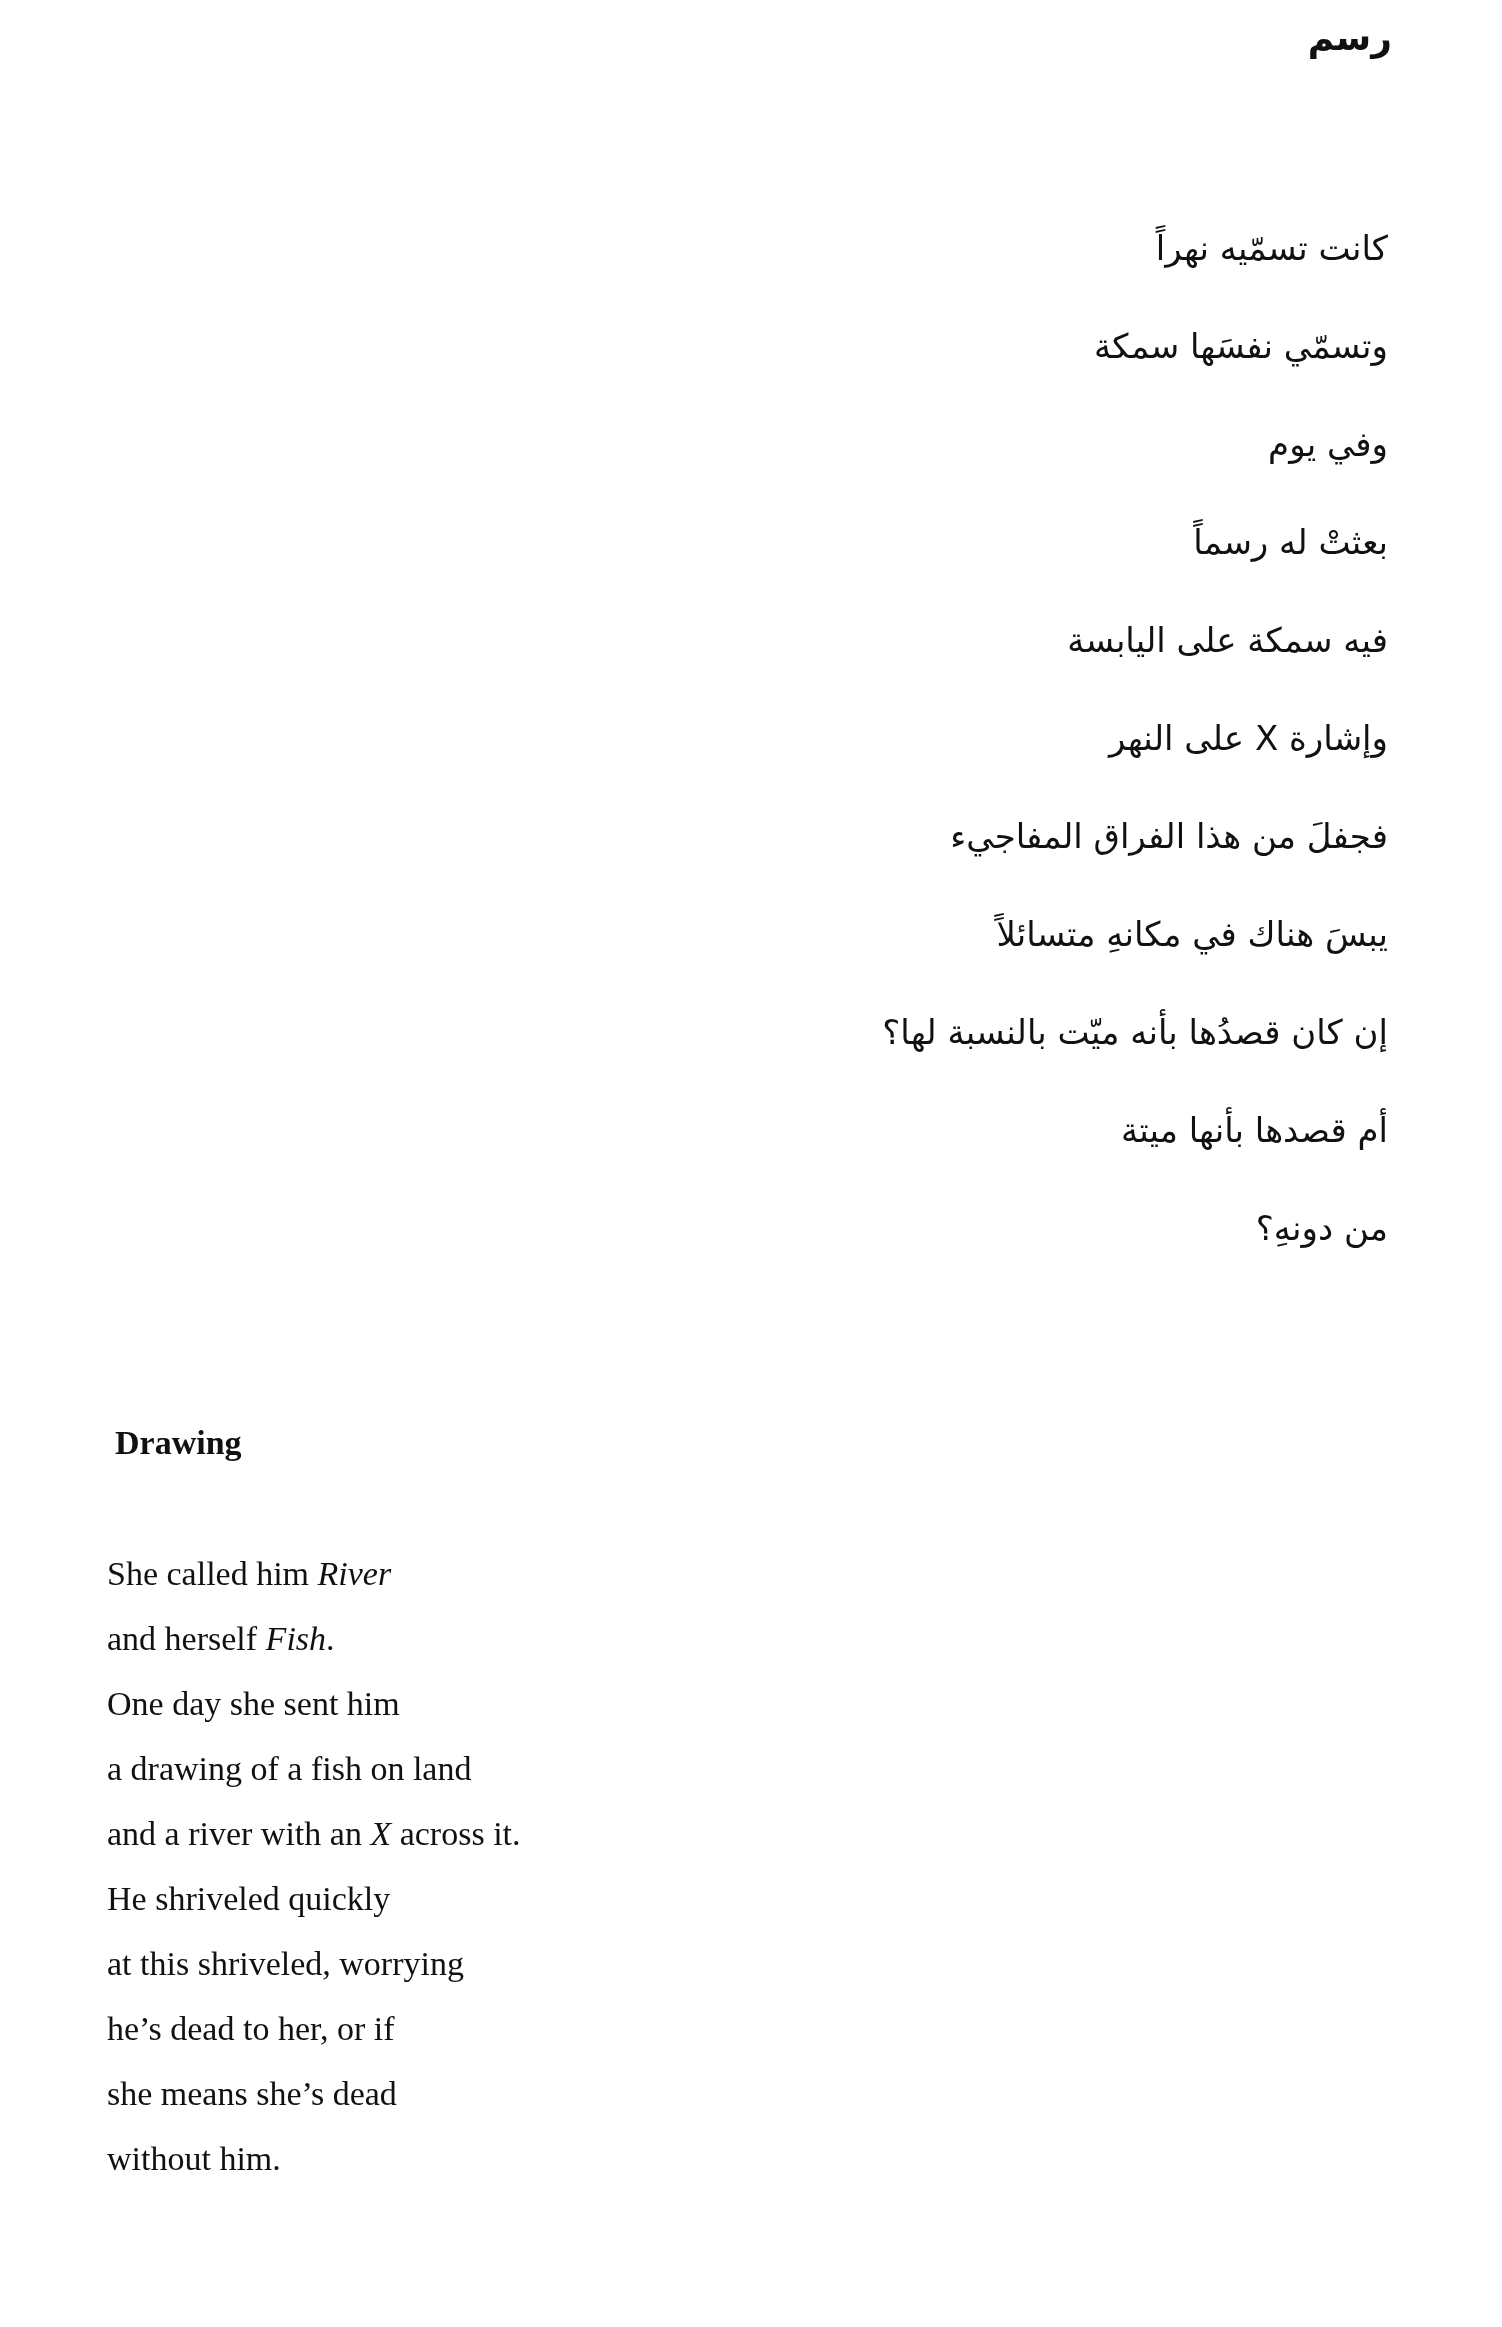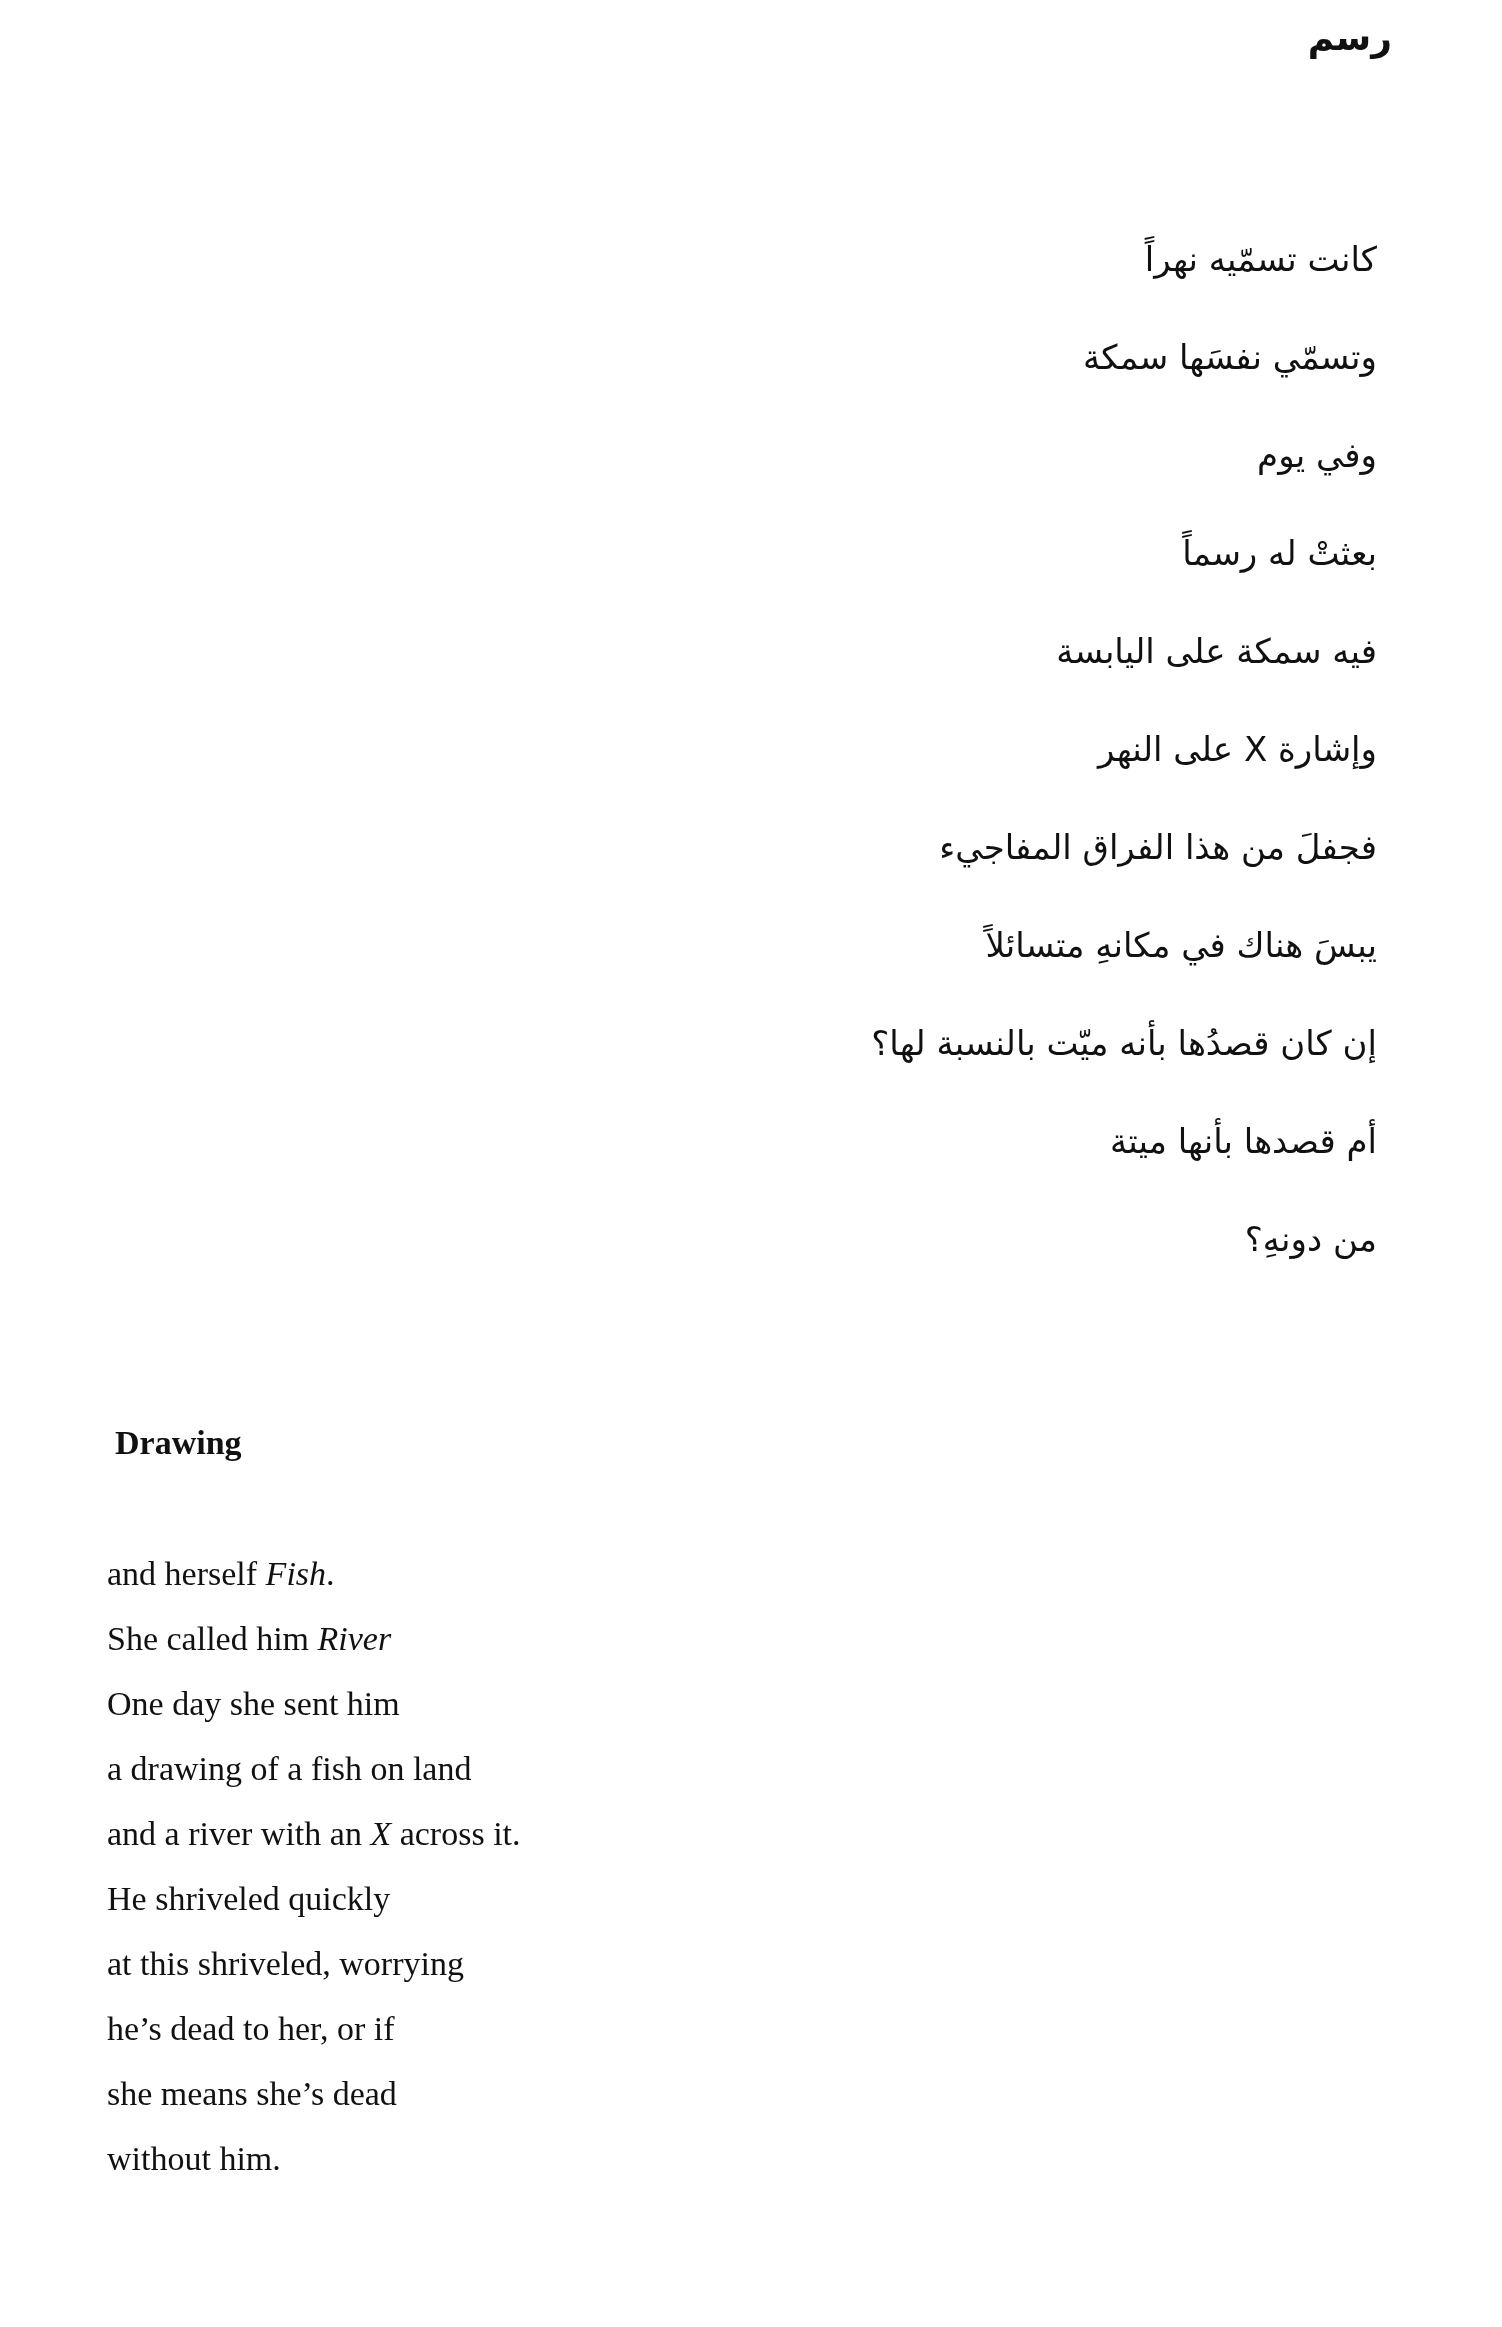--- a/index.html
+++ b/index.html
@@ -38,21 +38,21 @@
       top: 8px;
       font-size: 36px;
       font-weight: bold;
       white-space: nowrap;
       line-height: 60px;
     }
     .arabic-lines {
       position: absolute;
       right: 0;
       top: 195px;
-      margin: 15px;
+      margin: 4px;
       padding: 0;
       list-style: none;
     }
     .arabic-line {
       font-size: 34px;
       line-height: 98px;
       height: 98px;
       white-space: nowrap;
     }
     
@@ -102,22 +102,22 @@
       <li class="arabic-line">يبسَ هناك في مكانهِ متسائلاً</li>
       <li class="arabic-line">إن كان قصدُها بأنه ميّت بالنسبة لها؟</li>
       <li class="arabic-line">أم قصدها بأنها ميتة</li>
       <li class="arabic-line">من دونهِ؟</li>
     </ul>
   </section>
 
   <section class="english-section" lang="en">
     <h2 class="english-title">Drawing</h2>
     <ul class="english-lines">
+      <li class="english-line"><span>She called him </span><i>River</i><span></span></li>
       <li class="english-line"><span>and herself </span><i>Fish</i><span>.</span></li>
-      <li class="english-line"><span>She called him </span><i>River</i><span></span></li>
       <li class="english-line"><span>One day she sent him</span><i></i><span></span></li>
       <li class="english-line"><span>a drawing of a fish on land</span><i></i><span></span></li>
       <li class="english-line"><span>and a river with an </span><i>X</i><span> across it.</span></li>
       <li class="english-line"><span>He shriveled quickly</span><i></i><span></span></li>
       <li class="english-line"><span>at this shriveled, worrying</span><i></i><span></span></li>
       <li class="english-line"><span>he’s dead to her, or if</span><i></i><span></span></li>
       <li class="english-line"><span>she means she’s dead</span><i></i><span></span></li>
       <li class="english-line"><span>without him.</span><i></i><span></span></li>
     </ul>
   </section>

